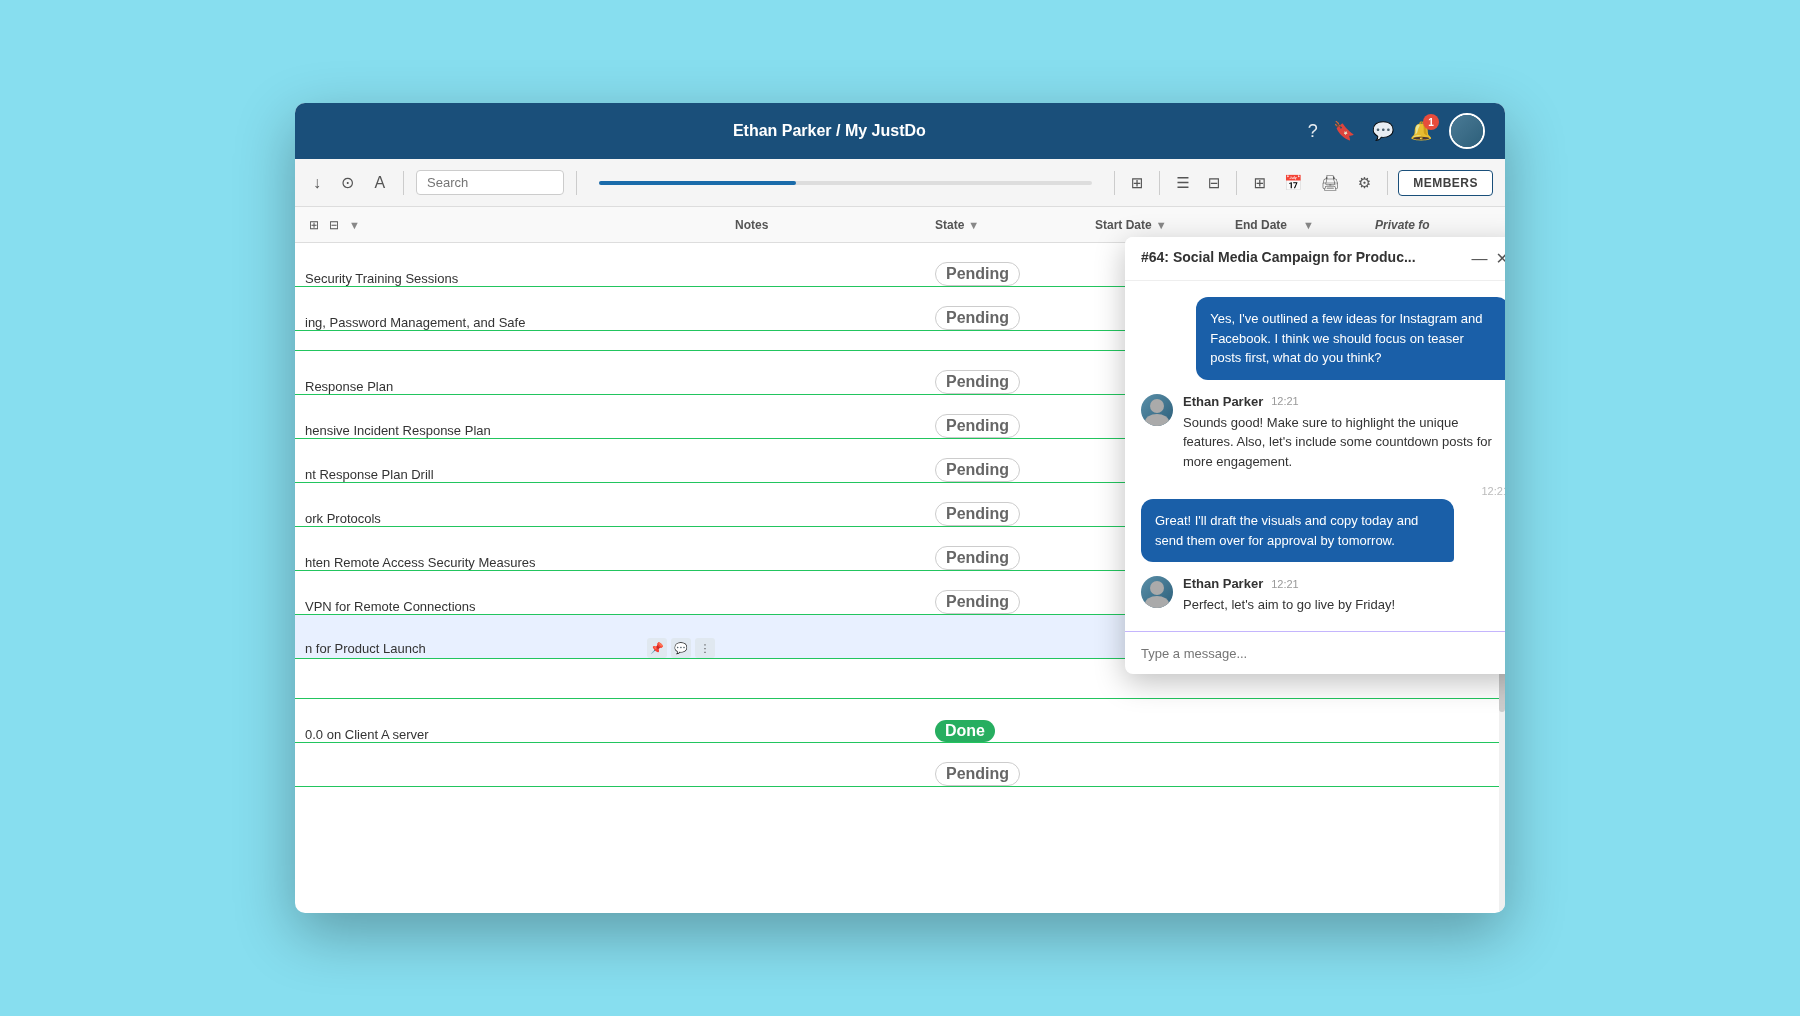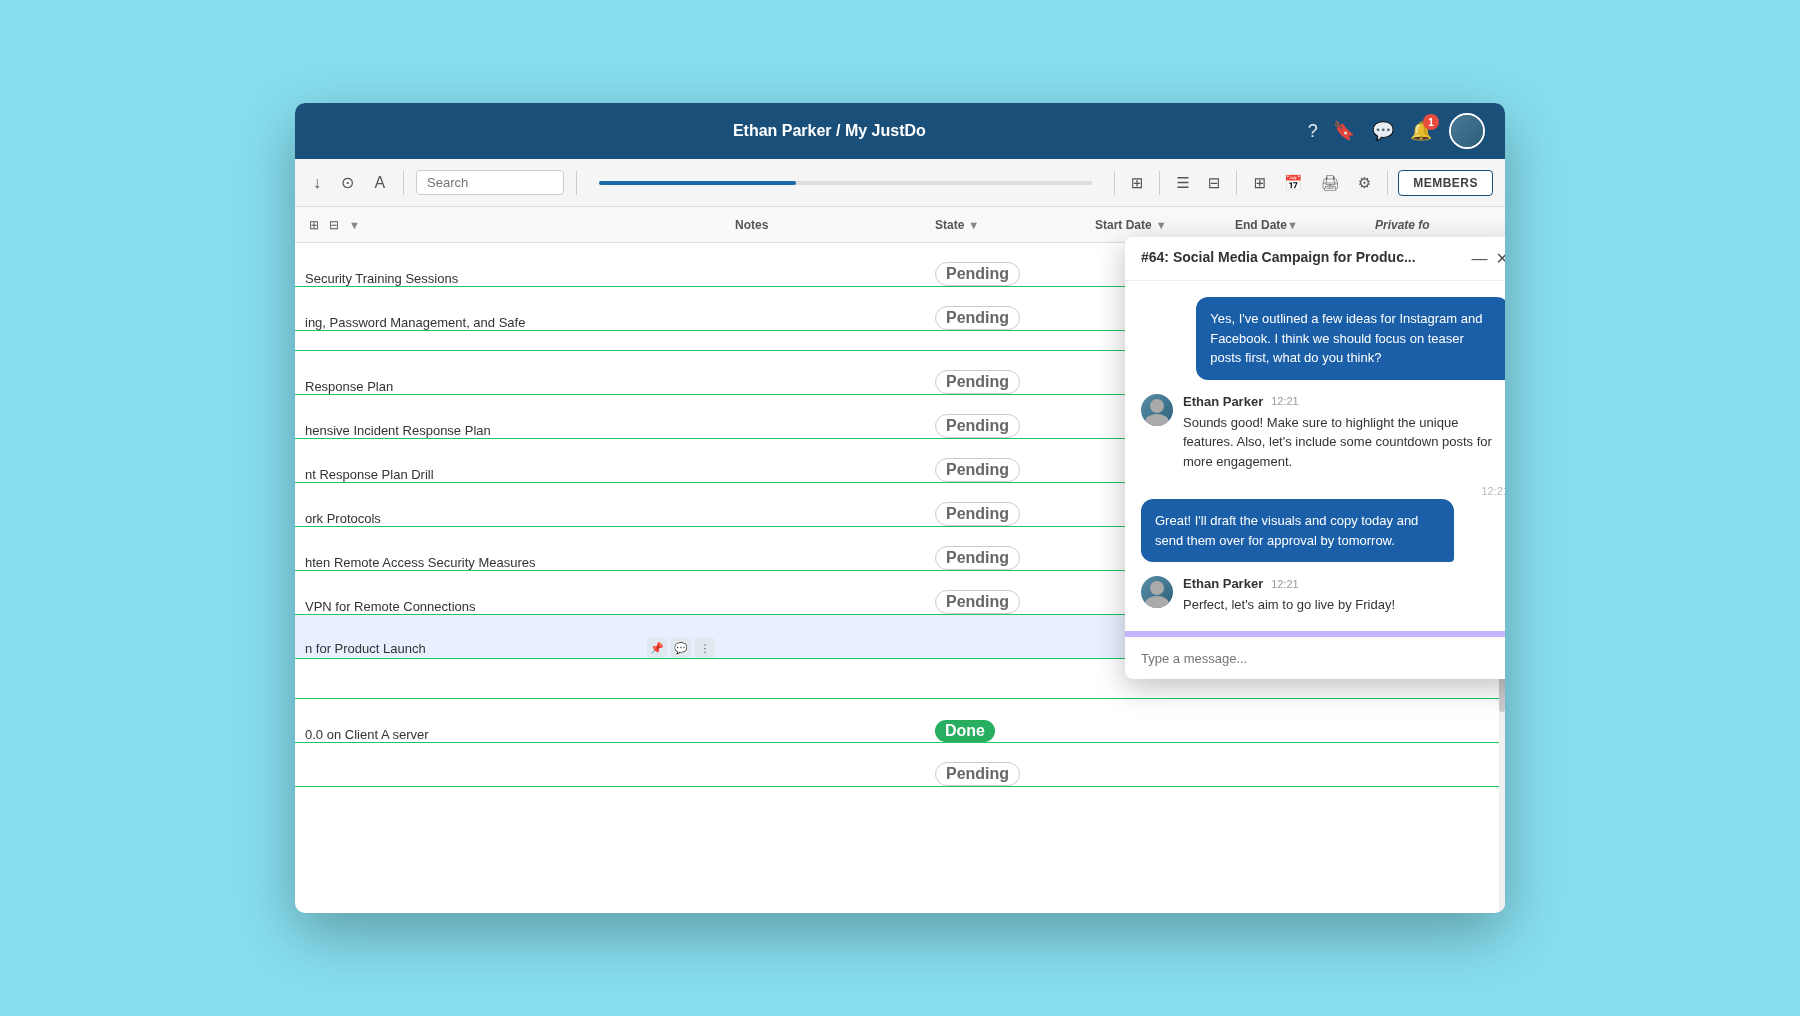--- a/index.html
+++ b/index.html
@@ -238,21 +238,21 @@
 
     .col-end {
       width: 140px;
       flex-shrink: 0;
       padding: 0 10px;
       font-size: 12px;
       color: #555;
       font-weight: 600;
       display: flex;
       align-items: center;
-      gap: 0;
+      gap: 16px;
     }
 
     .col-private {
       flex: 1;
       padding: 0 10px;
       font-size: 12px;
       color: #555;
       font-weight: 600;
       font-style: italic;
     }
@@ -494,21 +494,21 @@
     }
 
     .msg-text {
       font-size: 13px;
       color: #333;
       line-height: 1.5;
     }
 
     .chat-input-area {
       padding: 12px 16px;
-      border-top: 6px solid #c4b5fd;
+      border-top: 1px solid #c4b5fd;
       text-decoration: underline;
     }
 
     .chat-input {
       width: 100%;
       border: none;
       outline: none;
       font-size: 13px;
       color: #999;
       background: transparent;

